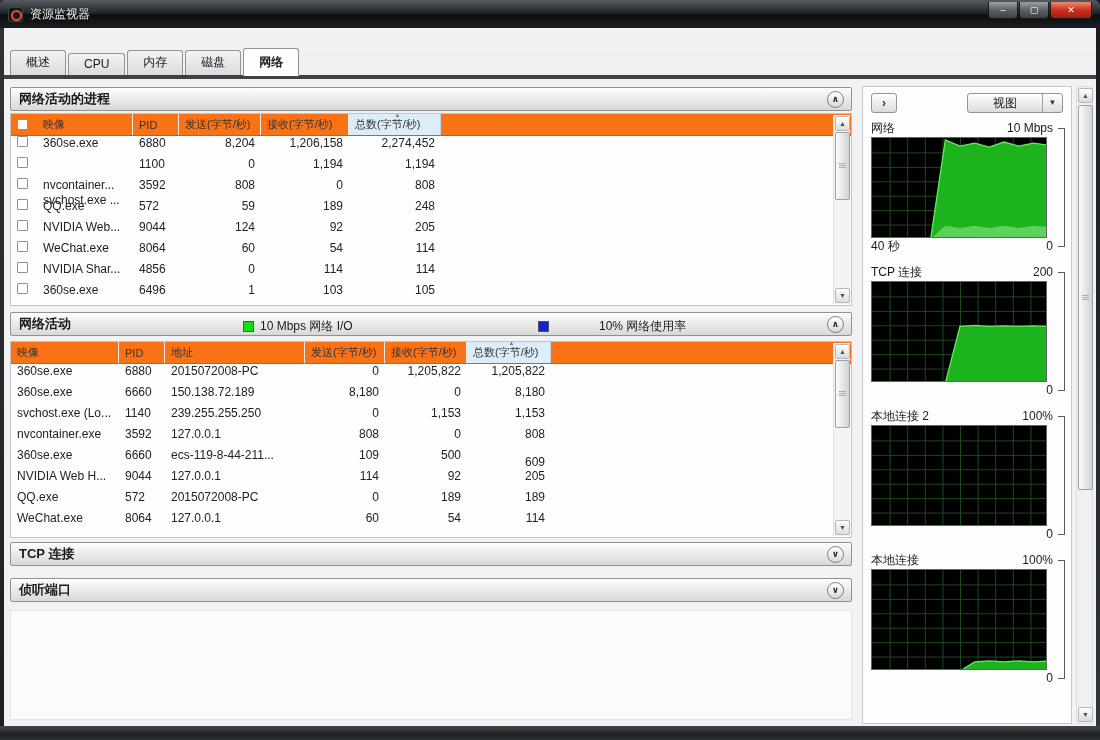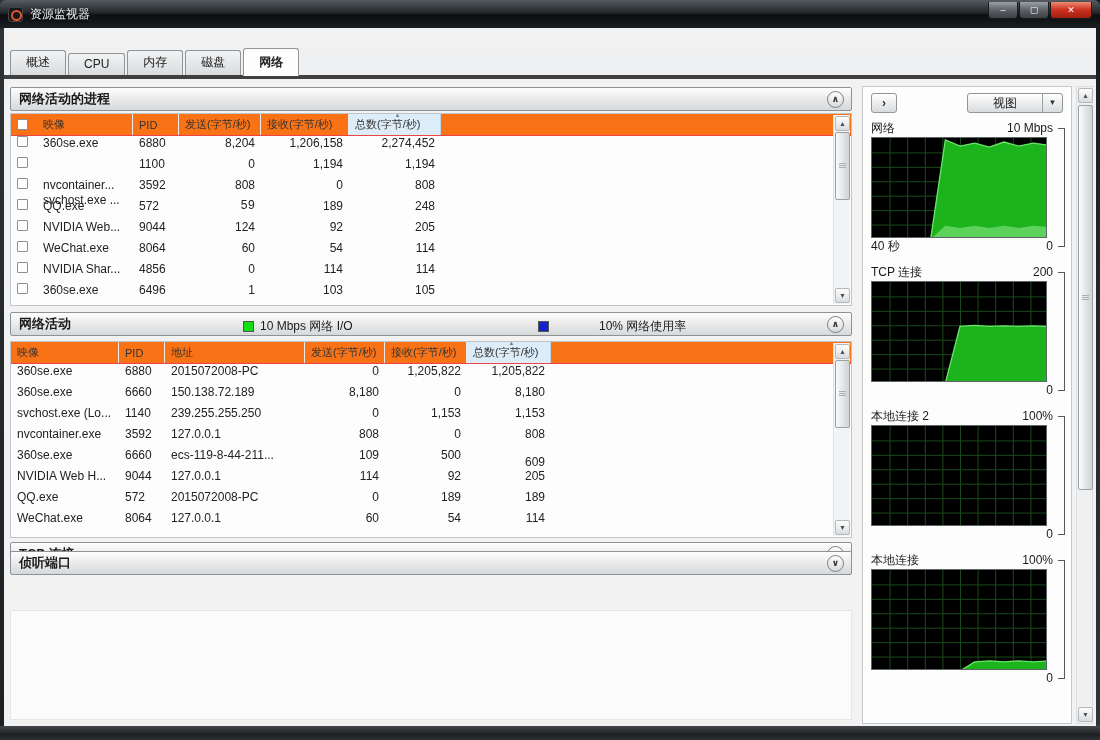--- a/index.html
+++ b/index.html
@@ -178,21 +178,21 @@
             <div class="td num" style="width: 82px; flex: 0 0 auto;">808</div>
             <div class="td num" style="width: 88px; flex: 0 0 auto;">0</div>
             <div class="td num" style="width: 92px; flex: 0 0 auto;">808</div>
           </div>
           <div class="tr">
             <div class="cbcell">
               <span class="cb"></span>
             </div>
             <div class="td" style="width: 96px; flex: 0 0 auto;">QQ.exe</div>
             <div class="td" style="width: 46px; flex: 0 0 auto;">572</div>
-            <div class="td num" style="width: 82px; flex: 0 0 auto; font-family: Liberation Mono, monospace;">59</div>
+            <div class="td num" style="width: 82px; flex: 0 0 auto;">59</div>
             <div class="td num" style="width: 88px; flex: 0 0 auto;">189</div>
             <div class="td num" style="width: 92px; flex: 0 0 auto;">248</div>
           </div>
           <div class="tr">
             <div class="cbcell">
               <span class="cb"></span>
             </div>
             <div class="td" style="width: 96px; flex: 0 0 auto;">NVIDIA Web...</div>
             <div class="td" style="width: 46px; flex: 0 0 auto;">9044</div>
             <div class="td num" style="width: 82px; flex: 0 0 auto;">124</div>
@@ -328,21 +328,21 @@
           <div class="s-btn up">▲</div>
           <div class="s-thumb" style="top: 17px; height: 68px;"></div>
           <div class="s-btn down">▼</div>
         </div>
       </div>
 
     <div class="section-bar" style="top:463px;">
       <span>TCP 连接</span>
       <span class="chev-btn">∨</span>
     </div>
-    <div class="section-bar" style="top:472px;">
+    <div class="section-bar" style="top:499px;">
       <span>侦听端口</span>
       <span class="chev-btn">∨</span>
     </div>
 
     <div class="white-lower"></div>
 
     <div class="right-panel">
       <div class="panel-toolbar">
         <div class="pt-expand">›</div>
         <div class="pt-views">

